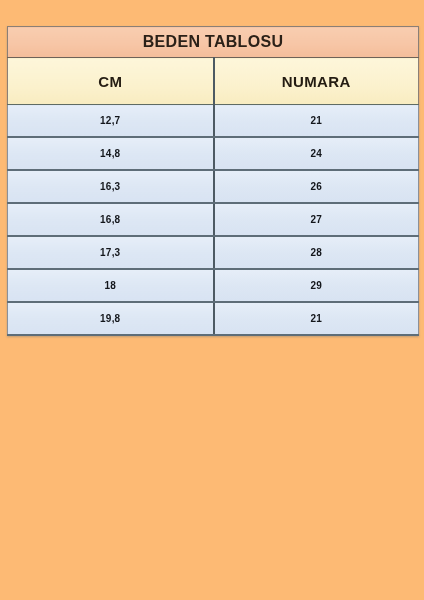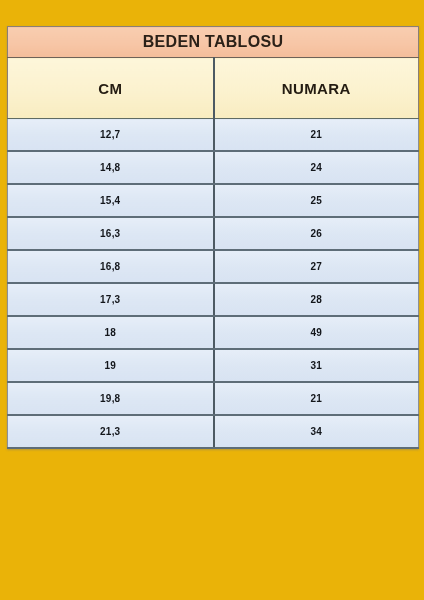--- a/index.html
+++ b/index.html
@@ -11,21 +11,21 @@
     height: 600px;
     background: #ffffff;
     font-family: "Liberation Sans", sans-serif;
     overflow: hidden;
   }
 
   .sheet {
     position: relative;
     width: 424px;
     height: 600px;
-    background: #eab308;
+    background: #fdba74;
   }
 
   .size-table {
     position: absolute;
     left: 7px;
     top: 26px;
     width: 411px;
     border-collapse: collapse;
     table-layout: fixed;
     box-shadow: 0 1px 2px rgba(120,120,120,0.45);
@@ -52,21 +52,21 @@
     background: linear-gradient(to bottom, #fdf6da 0%, #fbf1cd 60%, #f8ecc0 100%);
     border-left: 1px solid #8b7f76;
     border-right: 1px solid #8b7f76;
     border-top: 1px solid #6e6258;
     border-bottom: 1px solid #5f6b63;
     color: #241c12;
     font-size: 15px;
     font-weight: bold;
     text-align: center;
     letter-spacing: 0.4px;
-    padding: 15px;
+    padding: 8px;
   }
   .subhead-cell + .subhead-cell {
     border-left: 2px solid #4d5a63;
     margin-top: 40px;
   }
 
   .data-cell {
     height: 31px;
     background: linear-gradient(to bottom, #e6eef8 0%, #dde7f4 48%, #d8e3f2 100%);
     border-left: 1px solid #8b9099;
@@ -109,48 +109,36 @@
 
       <tr>
         <td class="data-cell cm-col">12,7</td>
         <td class="data-cell size-col">21</td>
       </tr>
       <tr>
         <td class="data-cell cm-col">14,8</td>
         <td class="data-cell size-col">24</td>
       </tr>
       <tr>
-        <td class="data-cell cm-col">15,4</td>
-        <td class="data-cell size-col">25</td>
-      </tr>
-      <tr>
         <td class="data-cell cm-col">16,3</td>
         <td class="data-cell size-col">26</td>
       </tr>
       <tr>
         <td class="data-cell cm-col">16,8</td>
         <td class="data-cell size-col">27</td>
       </tr>
       <tr>
         <td class="data-cell cm-col">17,3</td>
         <td class="data-cell size-col">28</td>
       </tr>
       <tr>
         <td class="data-cell cm-col">18</td>
-        <td class="data-cell size-col">49</td>
-      </tr>
-      <tr>
-        <td class="data-cell cm-col">19</td>
-        <td class="data-cell size-col">31</td>
+        <td class="data-cell size-col">29</td>
       </tr>
       <tr>
         <td class="data-cell cm-col">19,8</td>
         <td class="data-cell size-col">21</td>
-      </tr>
-      <tr>
-        <td class="data-cell cm-col">21,3</td>
-        <td class="data-cell size-col">34</td>
       </tr>
 
     </tbody>
   </table>
 
 </div>
 
 </body></html>

